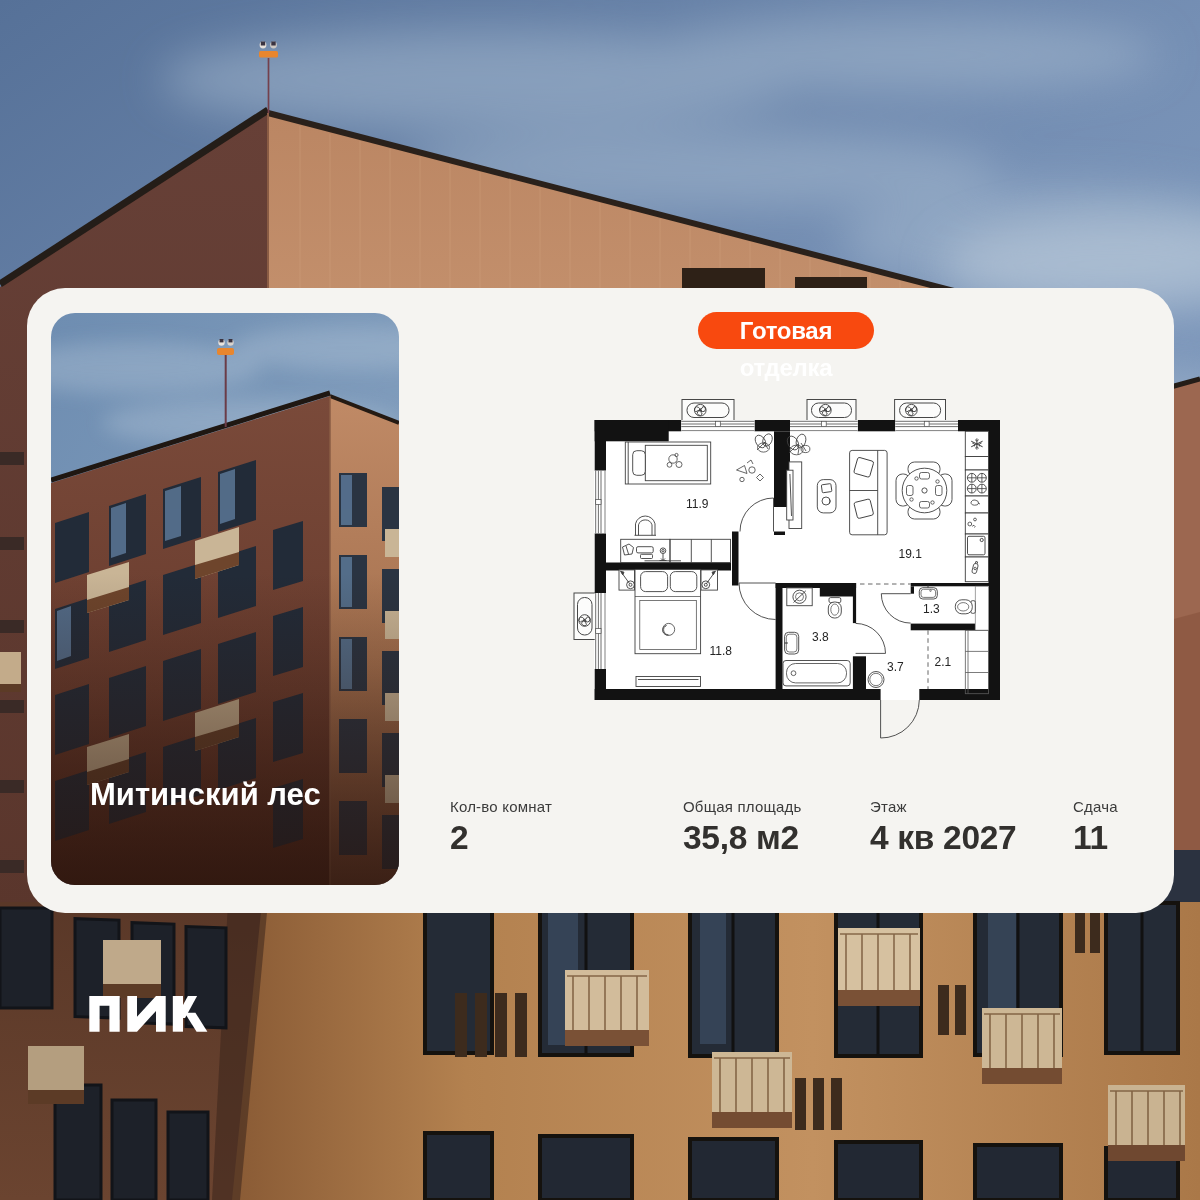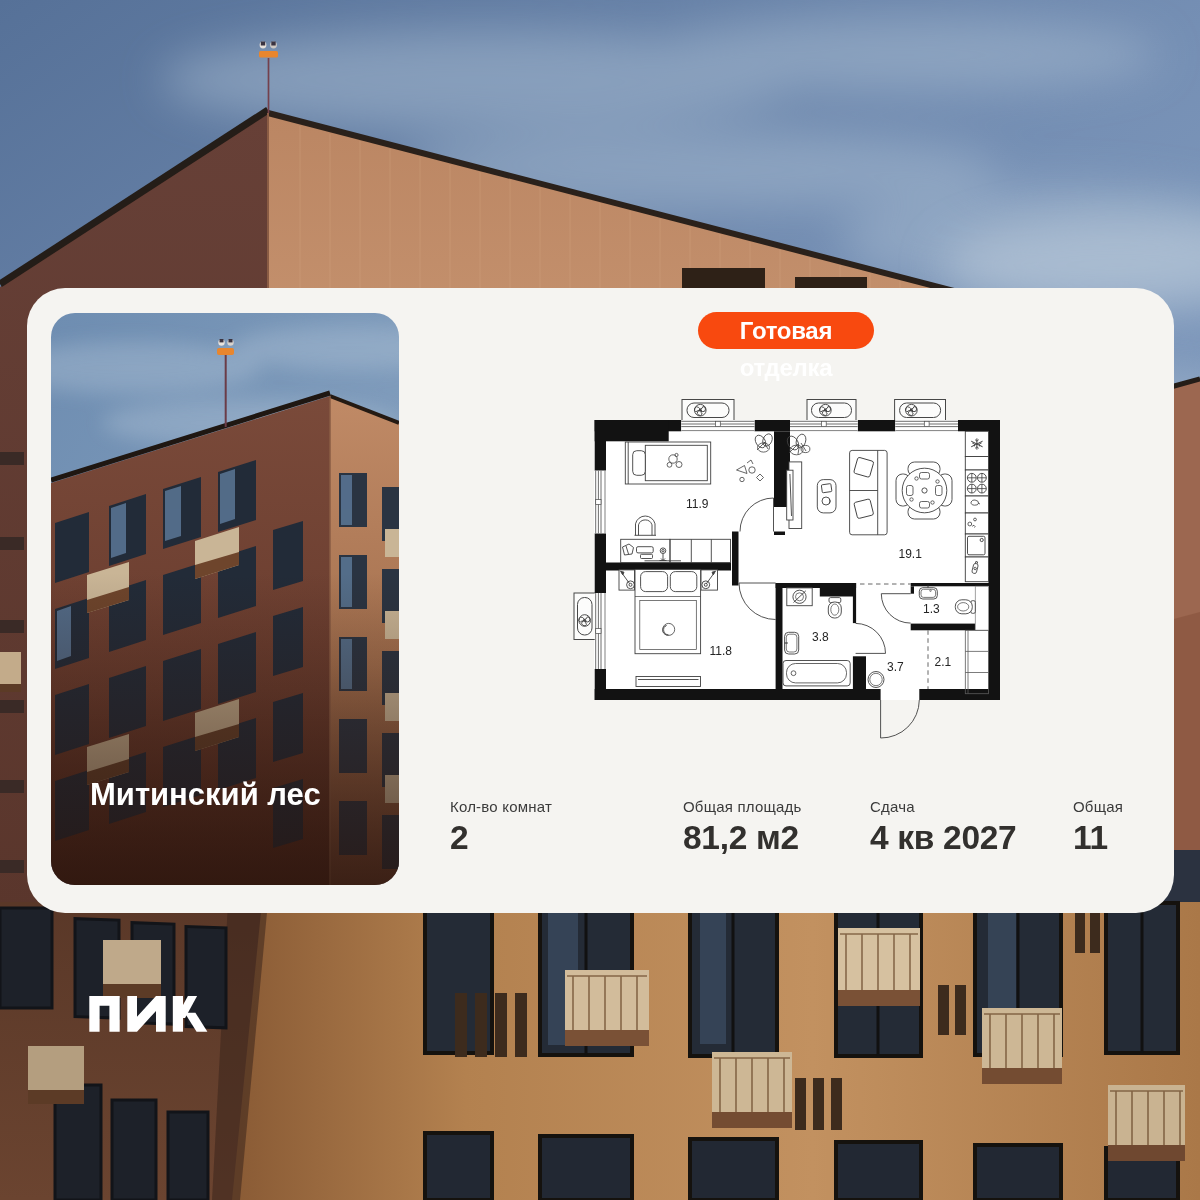--- a/index.html
+++ b/index.html
@@ -762,24 +762,24 @@
 
     <text x="934.5" y="666">2.1</text>
   </svg>
 
   <div class="stat" style="left:423px;top:501px;">
         <div class="lab">Кол-во комнат</div>
         <div class="val">2</div>
       </div>
   <div class="stat" style="left:656px;top:501px;">
         <div class="lab">Общая площадь</div>
-        <div class="val">81,2 м2</div>
+        <div class="val">35,8 м2</div>
       </div>
   <div class="stat" style="left:843px;top:501px;">
-        <div class="lab">Сдача</div>
+        <div class="lab">Этаж</div>
         <div class="val">4 кв 2027</div>
       </div>
   <div class="stat" style="left:1046px;top:501px;">
-        <div class="lab">Общая</div>
+        <div class="lab">Сдача</div>
         <div class="val">11</div>
       </div>
 </div>
 </div>
 
 </body></html>

